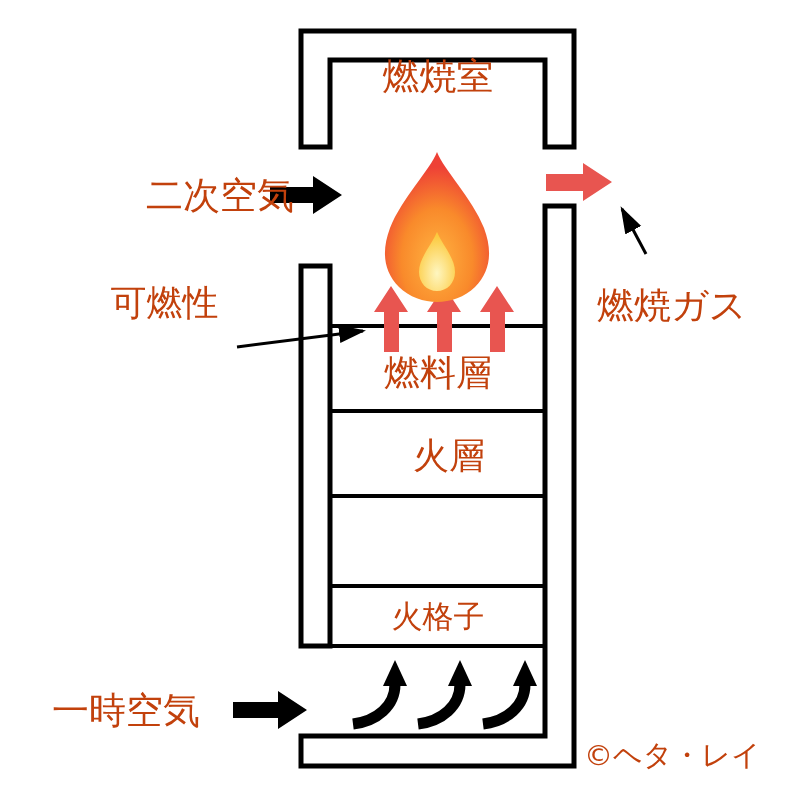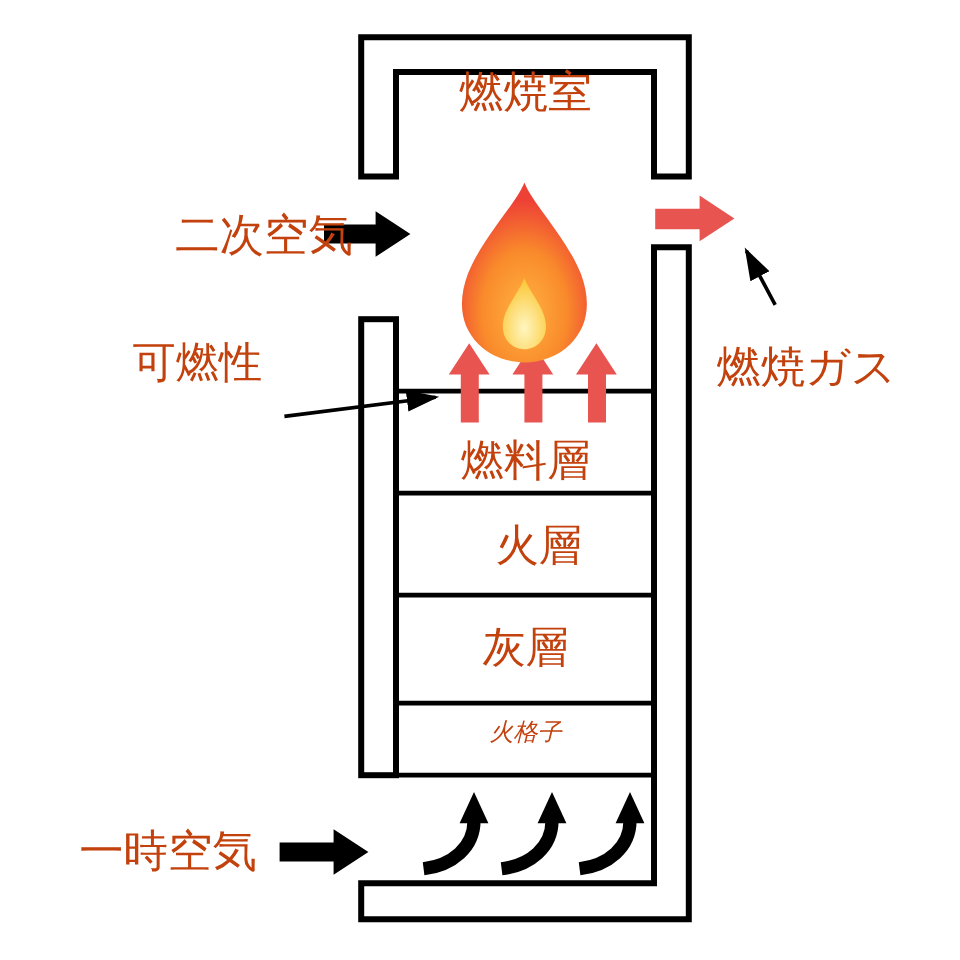--- a/index.html
+++ b/index.html
@@ -14,21 +14,21 @@
   .stage svg{position:absolute;left:0;top:0;}
   .lbl{
     position:absolute;
     color:#c2410c;
     white-space:nowrap;
     line-height:1.05;
   }
   .center{text-align:center;white-space:normal;}
   .t37{font-size:37px;}
   .t35{font-size:36px;}
-  .t27{font-size:20px;font-style:italic;}
+  .t27{font-size:31px;}
   .t29{font-size:29px;}
 </style>
 </head>
 <body>
 
 <div class="stage">
 
   <svg width="800" height="800" viewBox="0 0 800 800">
     <defs>
       <radialGradient id="gflame" cx="50%" cy="72%" r="62%">
@@ -95,23 +95,23 @@
   <div class="lbl t37 center" style="left:330px;top:58px;width:216px;">燃焼室</div>
 
   <div class="lbl t37" style="left:106px;top:177px;margin-left:40px;">二次空気</div>
 
   <div class="lbl t37" style="left:597px;top:255px;margin-top:32px;">燃焼ガス</div>
 
   <div class="lbl t35 center" style="left:92px;top:284px;width:145px;">
     <div>可燃性</div>
   </div>
 
-  <div class="lbl t35 center" style="left:330px;top:354px;width:216px;margin-top:12px;">燃料層</div>
+  <div class="lbl t35 center" style="left:330px;top:354px;width:216px;">燃料層</div>
 
   <div class="lbl t35 center" style="left:341px;top:437px;width:216px;">火層</div>
 
-  <div class="lbl t35 center" style="left:330px;top:522px;width:216px;">灰層</div>
 
   <div class="lbl t27 center" style="left:330px;top:600px;width:216px;">火格子</div>
 
-  <div class="lbl t37" style="left:66px;top:692px;font-family:Liberation Serif, serif;">一時空気</div>
+  <div class="lbl t37" style="left:52px;top:692px;">一時空気</div>
 
+  <div class="lbl t29" style="left:584px;top:740px;">©ヘタ・レイ</div>
 </div>
 
 </body></html>

